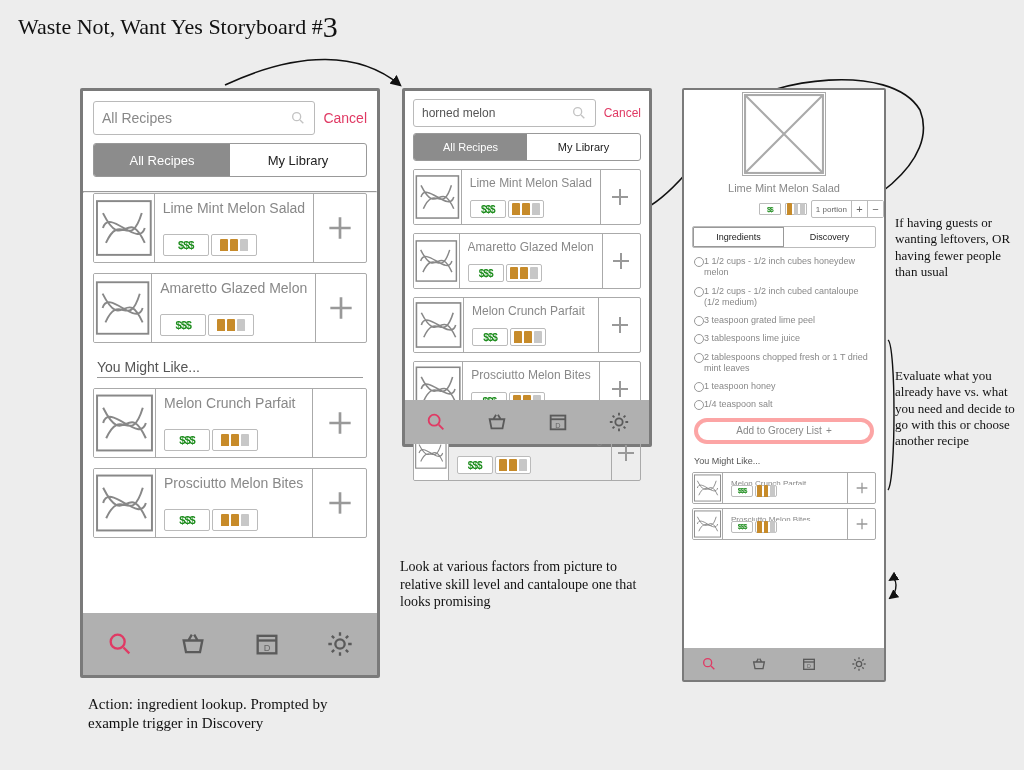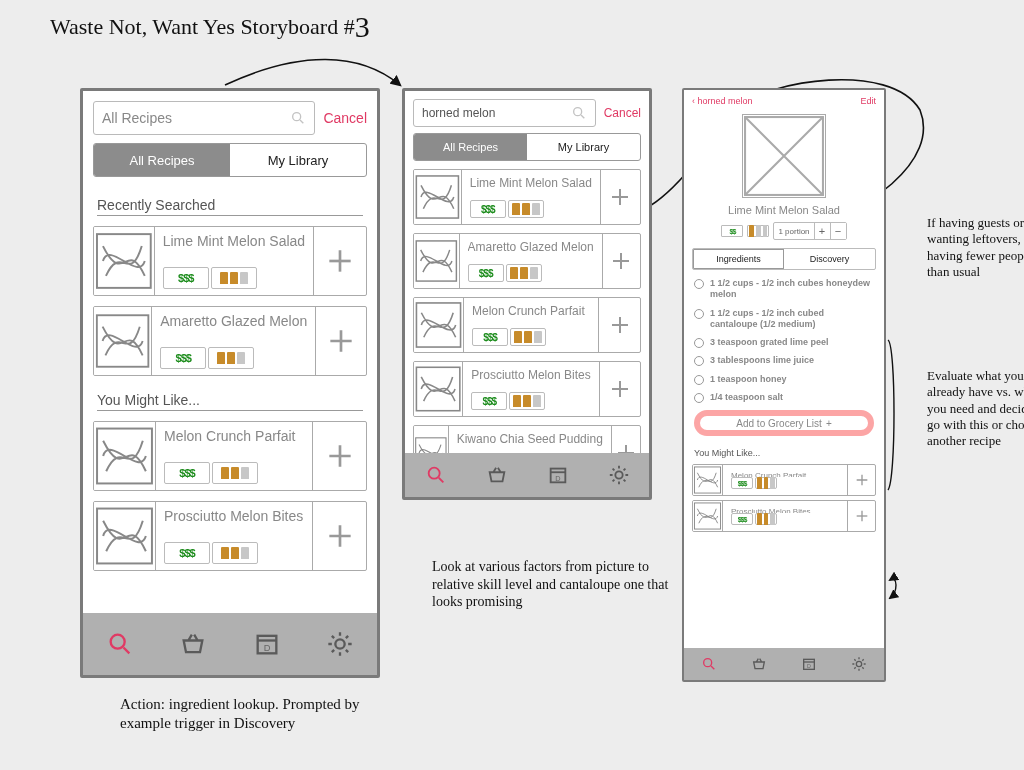--- a/index.html
+++ b/index.html
@@ -10,37 +10,36 @@
     width: 1024px;
     height: 770px;
     position: relative;
     overflow: hidden;
   }
   .handwriting {
     font-family: "Comic Sans MS", "Segoe Script", cursive;
     color: #111;
     position: absolute;
     line-height: 1.25;
-    margin-left: 32px;
   }
   #title { top: 8px; left: 18px; font-size: 22px; font-weight: 500; }
   #title .bignum { font-size: 30px; vertical-align: -3px; }
   #note1 { top: 695px; left: 88px; width: 250px; font-size: 15px; }
   #note2 { top: 558px; left: 400px; width: 240px; font-size: 14px; }
   #note3 { top: 215px; left: 895px; width: 125px; font-size: 13px; }
   #note4 { top: 368px; left: 895px; width: 125px; font-size: 13px; }
 
   .phone {
     position: absolute;
     background: #fff;
     border: 3px solid #7a7a7a;
     border-radius: 2px;
   }
   #phone-a { top: 88px; left: 80px; width: 300px; height: 590px; }
-  #phone-b { top: 88px; left: 402px; width: 250px; height: 412px; }
+  #phone-b { top: 88px; left: 402px; width: 250px; height: 359px; }
   #phone-c { top: 88px; left: 682px; width: 204px; height: 594px; border-width: 2px; }
 
   
   .search-row { display:flex; align-items:center; padding:10px 10px 8px; gap:8px; }
   .search-input {
     flex:1; height:34px; border:1px solid #bababa; border-radius:3px;
     display:flex; align-items:center; padding:0 8px; color:#888; font-size:14px;
     justify-content:space-between;
   }
   .search-input svg { width:16px; height:16px; opacity:.5; }
@@ -89,34 +88,34 @@
   #phone-b .addbtn svg { width:24px; height:24px; }
   #phone-b .tabbar { height:44px; }
   #phone-b .tabbar .ticon { width:22px; height:22px; }
 
   
   #phone-c { font-size:10px; }
   .c-head { display:flex; justify-content:space-between; padding:6px 8px; color:#e03a64; font-size:9px; }
   .c-hero { margin:2px auto 6px; width:84px; height:84px; border:1px solid #aaa; }
   .c-hero svg { width:100%; height:100%; }
   .c-title { text-align:center; color:#888; font-size:11px; margin-bottom:6px; }
-  .c-meta { display:flex; justify-content:center; align-items:center; gap:4px; margin-bottom:8px; }
+  .c-meta { display:flex; justify-content:flex-end; align-items:center; gap:4px; margin-bottom:8px; }
   .c-meta .badge { width:30px; height:16px; font-size:8px; border-radius:1px; }
   .portion { display:flex; align-items:center; border:1px solid #bbb; border-radius:2px; height:18px; }
   .portion span { padding:0 4px; font-size:8px; color:#666; }
   .portion button { width:16px; height:16px; font-size:11px; line-height:1; border:none; border-left:1px solid #bbb; background:#fff; cursor:pointer; color:#666; }
   .c-seg { display:flex; margin:0 8px 8px; height:22px; border:1px solid #bbb; border-radius:2px; overflow:hidden; }
   .c-seg div { flex:1; display:flex; align-items:center; justify-content:center; font-size:9px; cursor:pointer; }
   .c-seg .active { box-shadow: inset 0 0 0 1px #999; }
   .ing-list { padding:0 10px; }
-  .ing { display:flex; align-items:flex-start; gap:6px; margin-bottom:7px;font-weight:bold; }
+  .ing { display:flex; align-items:flex-start; gap:0; margin-bottom:7px; }
   .ing .circ { width:10px; height:10px; border:1px solid #999; border-radius:50%; flex-shrink:0; margin-top:1px; cursor:pointer; }
   .ing .txt { font-size:9px; color:#888; line-height:1.25; }
   .grocery-btn {
-    margin:6px 10px 10px; height:26px; border:6px solid #fca5a5; border-radius:13px;
+    margin:6px 10px 10px; height:26px; border:4px solid #fca5a5; border-radius:13px;
     display:flex; align-items:center; justify-content:center; font-size:10px; color:#888; cursor:pointer; gap:4px;
   }
   #phone-c .section-h { font-size:9px; padding:2px 10px; }
   #phone-c .recipe-row { height:32px; margin:4px 8px; }
   #phone-c .thumb { width:30px; }
   #phone-c .recipe-name { font-size:8px; }
   #phone-c .badge { width:22px; height:12px; font-size:7px; }
   #phone-c .addbtn { width:28px; }
   #phone-c .addbtn svg { width:16px; height:16px; }
   #phone-c .tabbar { height:32px; }
@@ -162,21 +161,20 @@
           <line x1="20" y1="20" x2="15" y2="15"></line>
         </svg>
     </div>
     <span class="cancel">Cancel</span>
   </div>
   <div class="seg">
     <div class="active">All Recipes</div>
     <div>My Library</div>
   </div>
 
-  <div class="section-h">Recently Searched</div>
     <hr>
   <div id="pa-rows1">
       <div class="recipe-row">
         <div class="thumb"><svg viewBox="0 0 40 40" stroke="#888" fill="none" stroke-width="1.3">
             <rect x="2" y="2" width="36" height="36"></rect>
             <path d="M6,20 C10,6 30,34 34,20 M8,30 C18,8 24,36 32,10 M6,10 C20,38 22,4 34,30"></path>
           </svg></div>
         <div class="recipe-body">
           <div class="recipe-name">Lime Mint Melon Salad</div>
           <div class="badges">
@@ -437,24 +435,20 @@
           <text x="12" y="18" font-size="8" text-anchor="middle" fill="#666" stroke="none">D</text>
         </svg></div>
       <div class="ticon"><svg viewBox="0 0 24 24" fill="none" stroke="#5a5a5a" stroke-width="2">
           <circle cx="12" cy="12" r="4"></circle>
           <path d="M12,2 v3 M12,19 v3 M2,12 h3 M19,12 h3 M5,5 l2,2 M17,17 l2,2 M19,5 l-2,2 M5,19 l2,-2"></path>
         </svg></div>
     </div>
 </div>
 
 <div id="phone-c" class="phone">
-  <div class="c-head">
-    <span>‹ horned melon</span>
-    <span>Edit</span>
-  </div>
   <div class="c-hero">
     <svg viewBox="0 0 40 40" stroke="#aaa" fill="none">
         <rect x="1" y="1" width="38" height="38"></rect>
         <path d="M1,1 L39,39 M39,1 L1,39"></path>
       </svg>
   </div>
   <div class="c-title">Lime Mint Melon Salad</div>
   <div class="c-meta">
     <span class="badge g">$$</span>
     <span class="badge p">
@@ -484,20 +478,24 @@
       <div class="ing">
         <div class="circ"></div>
         <div class="txt">3 teaspoon grated lime peel</div>
       </div>
       <div class="ing">
         <div class="circ"></div>
         <div class="txt">3 tablespoons lime juice</div>
       </div>
       <div class="ing">
         <div class="circ"></div>
+        <div class="txt">2 tablespoons chopped fresh or 1 T dried mint leaves</div>
+      </div>
+      <div class="ing">
+        <div class="circ"></div>
         <div class="txt">1 teaspoon honey</div>
       </div>
       <div class="ing">
         <div class="circ"></div>
         <div class="txt">1/4 teaspoon salt</div>
       </div>
     </div>
   <div class="grocery-btn">
     <span>Add to Grocery List</span>
       <span>+</span>

